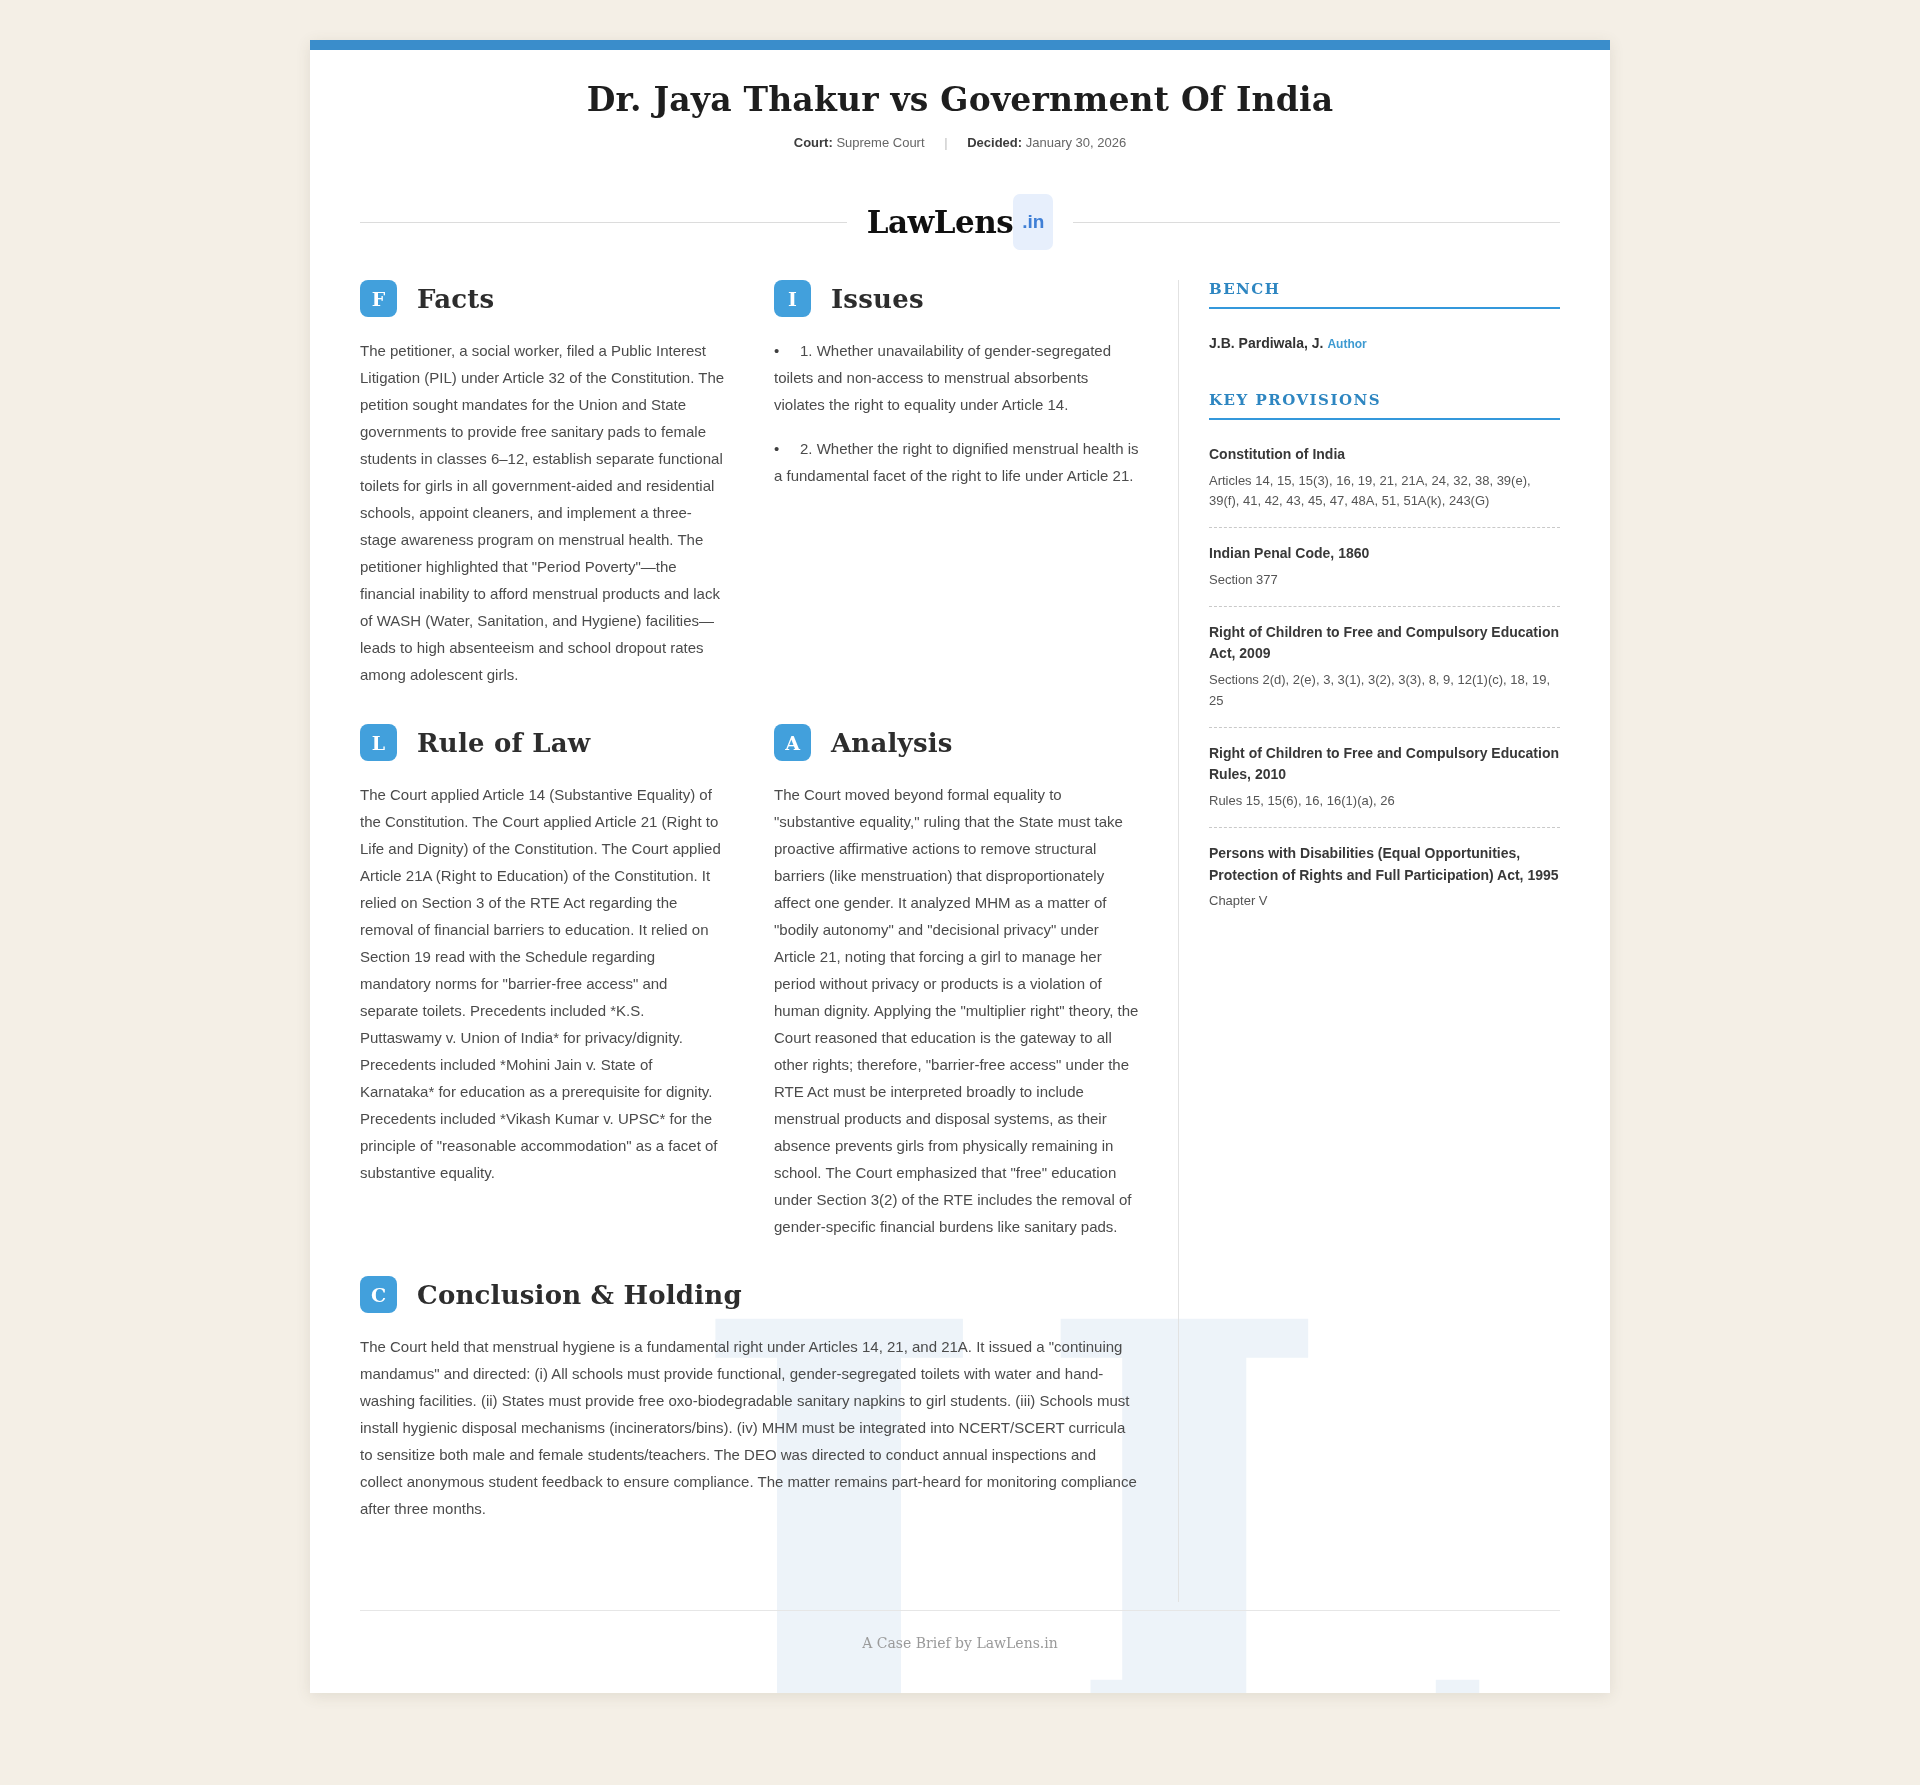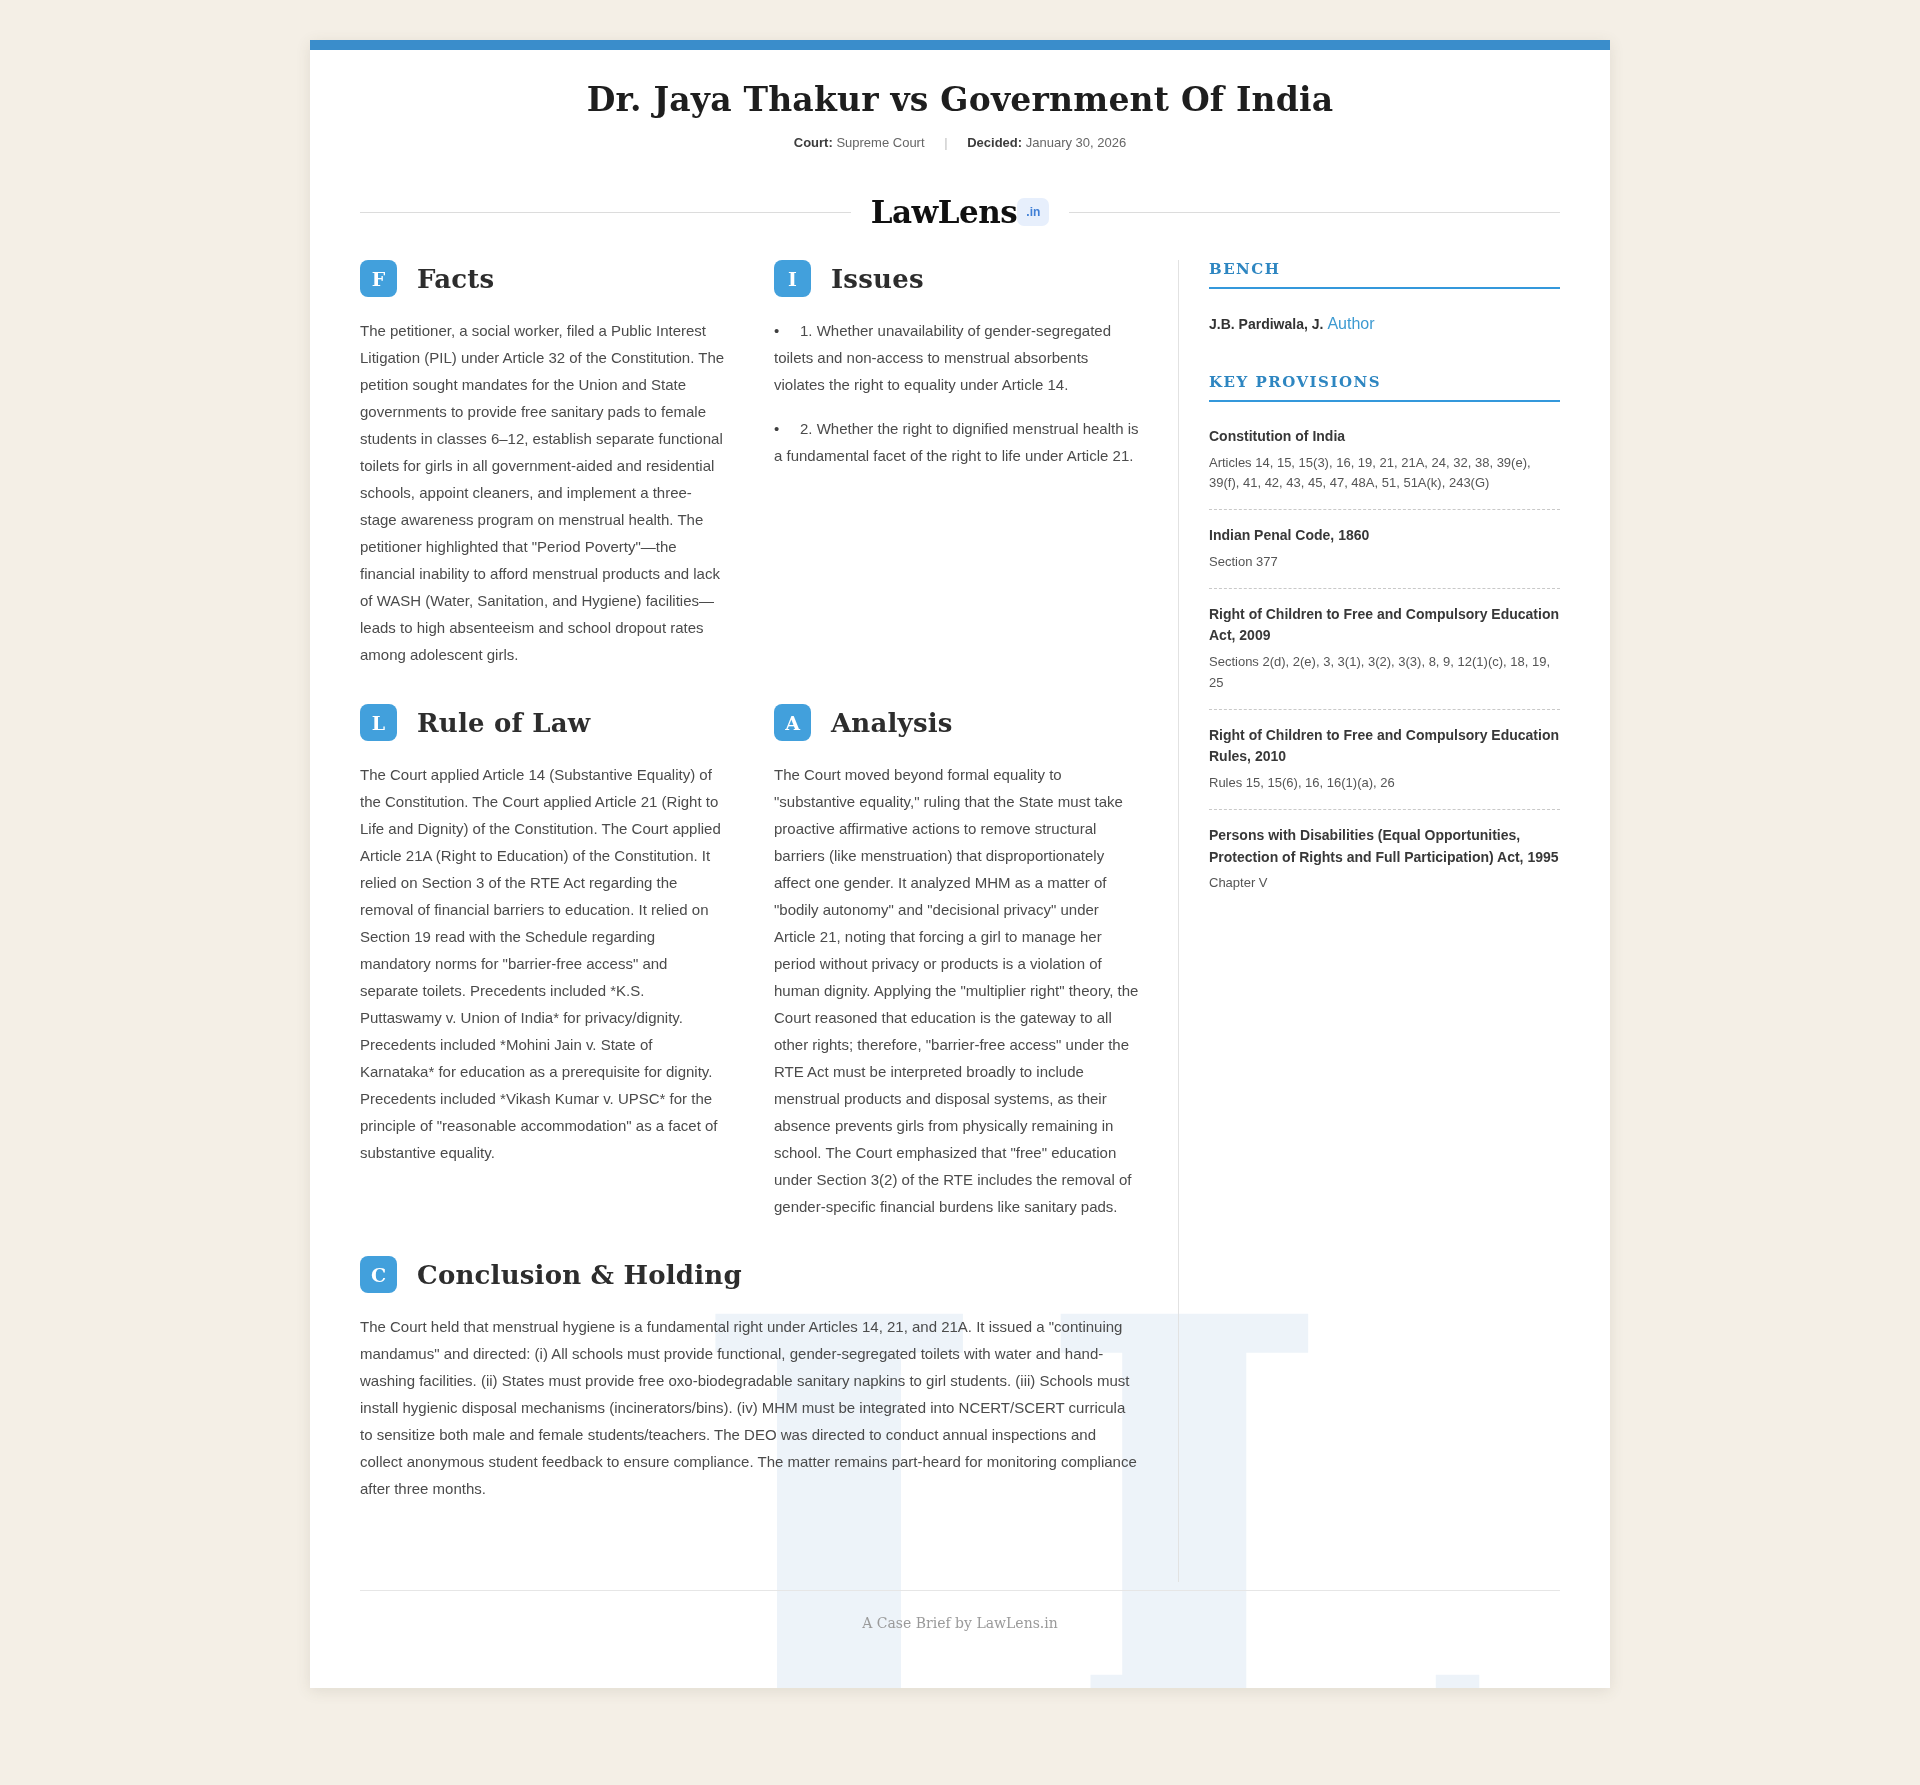--- a/index.html
+++ b/index.html
@@ -34,22 +34,22 @@
   .meta-sep { color:#c0c0c0; margin:0 16px; }
 
   .logo-row { display:flex; align-items:center; gap:20px; margin-top:44px; }
   .logo-row .rule { flex:1; height:1px; background:#dcdcdc; }
   .brand { display:flex; align-items:center; }
   .brand-text {
     font-family:"DejaVu Serif", serif; font-weight:700;
     font-size:31px; color:#101010; letter-spacing:-0.5px;
   }
   .brand-badge {
-    font-size:12px; font-weight:700; color:#3f7fd6;
-    background:#e7effc; border-radius:7px; padding:7px 9px;
+    font-size:19px; font-weight:700; color:#3f7fd6;
+    background:#e7effc; border-radius:7px; padding:17px 9px;
   }
 
   
   .content-grid {
     display:grid;
     grid-template-columns:818px 1fr;
     margin-top:30px;
     min-height:1322px;
     align-items:start;
   }
@@ -85,21 +85,21 @@
     align-self:stretch;
   }
   .side-heading {
     font-family:"DejaVu Serif", serif; font-weight:700; font-size:15px;
     letter-spacing:1.5px; padding-bottom:9px; margin-bottom:0;
     border-bottom:2px solid #3498db;
   }
   .bench-block { margin-bottom:40px; }
   .judge-row { margin-top:26px; display:flex; align-items:baseline; gap:4px; }
   .judge-name { font-size:14px; font-weight:700; color:#333; }
-  .judge-role { font-size:16px; font-weight:400;text-align:right; }
+  .judge-role { font-size:12px; font-weight:700;text-align:right; }
   .prov-list { margin-top:24px; }
   .prov-name { font-size:14px; font-weight:700; color:#383838; line-height:1.55; margin-bottom:5px; }
   .prov-detail { font-size:13px; color:#555; line-height:1.6; }
   .prov-divider { border:none; border-top:1px dashed #c9c9c9; margin:15px 0; }
 
   
   footer {
     border-top:1px solid #e6e6e6;
     margin-top:8px;
     padding:24px 0 42px;

